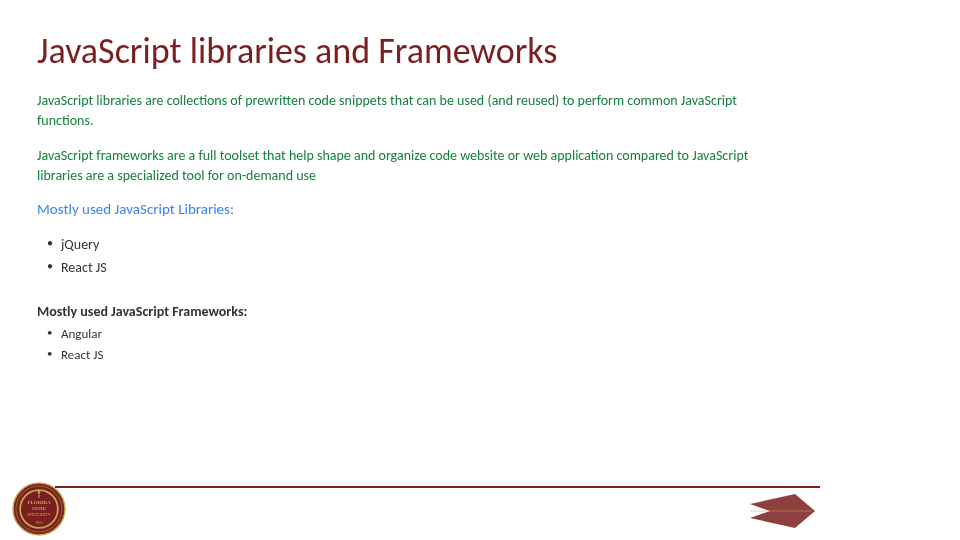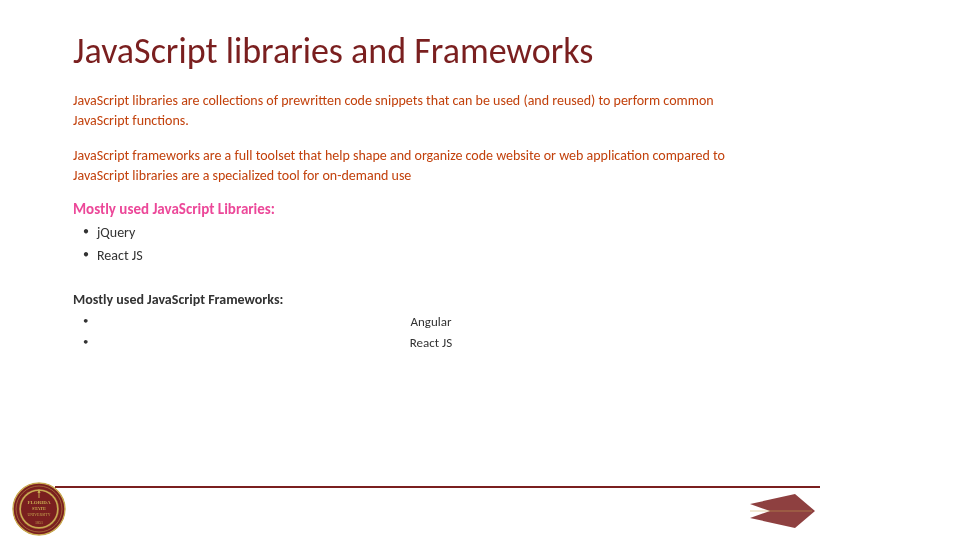--- a/index.html
+++ b/index.html
@@ -15,44 +15,44 @@
       font-family: 'Calibri', 'Segoe UI', Arial, sans-serif;
       overflow: hidden;
       position: relative;
     }
 
     .slide-container {
       width: 820px;
       height: 540px;
       background: #ffffff;
       position: relative;
-      padding: 30px 55px 70px 73px;
+      padding: 30px 55px 70px 37px;
     }
 
     .title {
       font-size: 36px;
       font-weight: 300;
       color: #7a1f1f;
       margin-bottom: 18px;
       line-height: 1.2;
       font-family: 'Calibri Light', 'Calibri', Arial, sans-serif;
     }
 
     .body-text {
       font-size: 14px;
-      color: #c2410c;
+      color: #15803d;
       line-height: 1.45;
       margin-bottom: 14px;
     }
 
     .section-header {
       font-size: 15px;
-      color: #ec4899;
-      margin-bottom: 4px;
-      font-weight: 700;
+      color: #3b82f6;
+      margin-bottom: 16px;
+      font-weight: 400;
     }
 
     .bullet-list {
       list-style: none;
       margin-left: 10px;
       margin-bottom: 24px;
     }
 
     .bullet-list li {
       font-size: 14px;
@@ -74,21 +74,20 @@
       font-size: 14px;
       color: #333333;
       font-weight: 700;
       margin-bottom: 4px;
     }
 
     .small-bullet-list {
       list-style: none;
       margin-left: 10px;
       margin-bottom: 10px;
-      text-align: center;
     }
 
     .small-bullet-list li {
       font-size: 13px;
       color: #333333;
       line-height: 1.6;
       position: relative;
       padding-left: 14px;
     }
 

